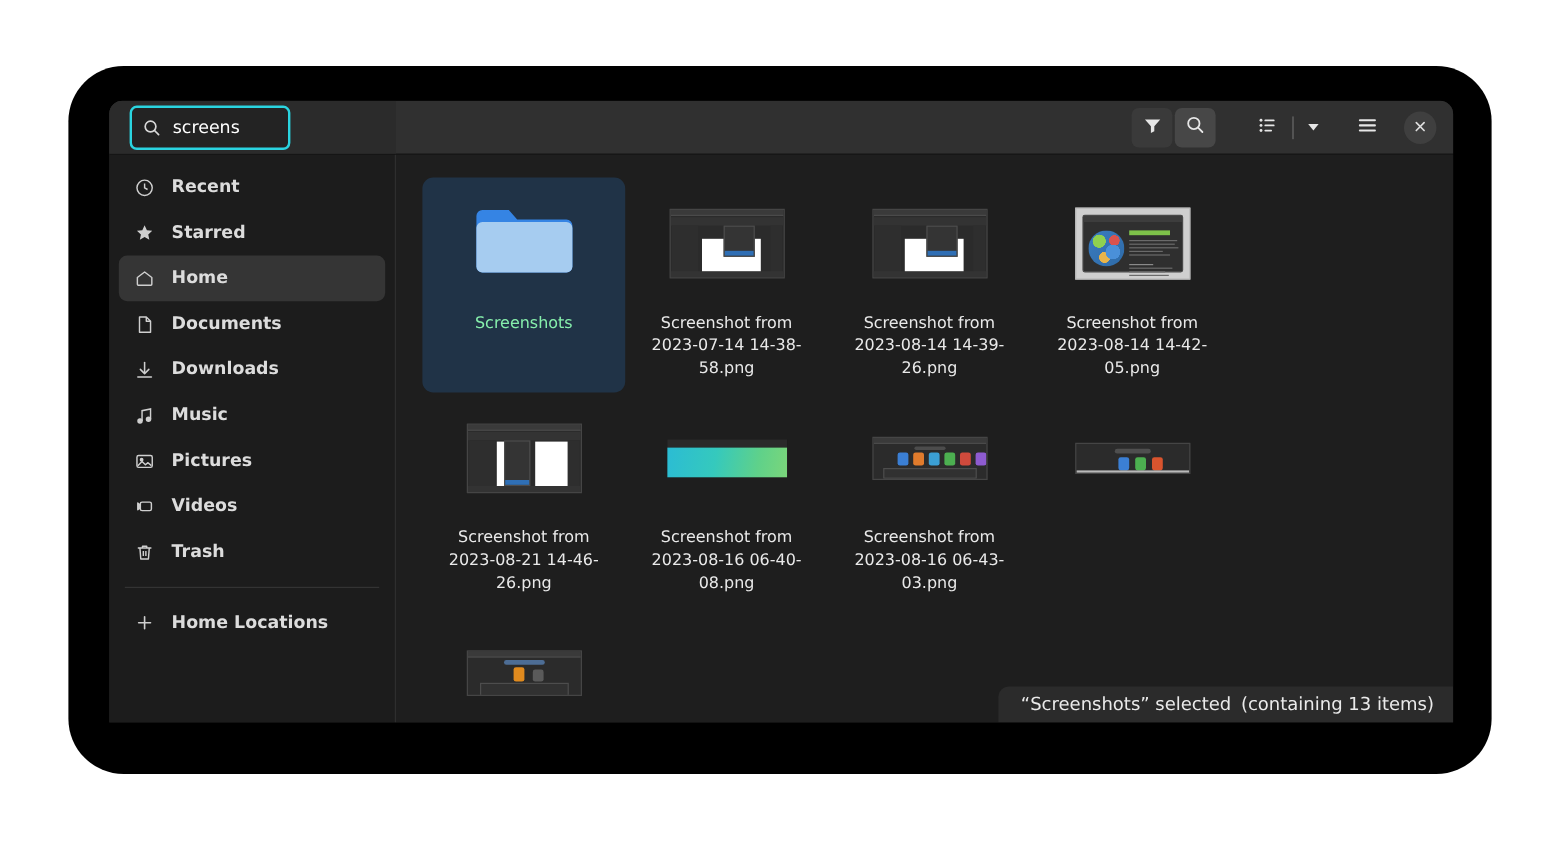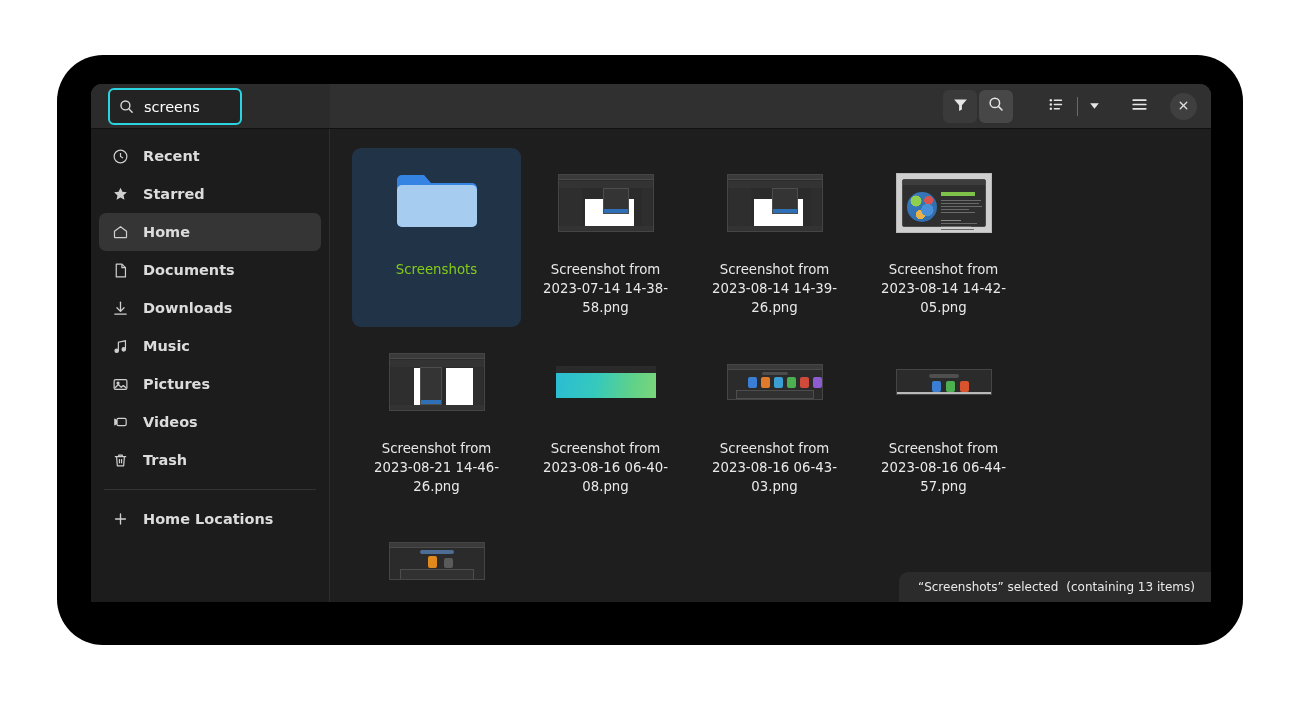--- a/index.html
+++ b/index.html
@@ -205,21 +205,21 @@
     justify-content:center;
     margin-bottom:9px;
   }
   .cell-label{
     font-size:13.3px;
     line-height:19px;
     color:#e9e9e9;
     max-width:150px;
     word-break:break-word;
   }
-  .cell.selected .cell-label{ color:#84cc16; }
+  .cell.selected .cell-label{ color:#86efac; }
 
   
   .shot{
     position:relative;
     background:#2b2b2b;
     border:1px solid #454545;
     overflow:hidden;
   }
   .shot .tbar{
     position:absolute; left:0; right:0; top:0;
@@ -304,21 +304,21 @@
   #statusbar{
     position:absolute;
     right:0; bottom:0;
     height:30px;
     background:#2b2b2b;
     border-radius:9px 0 0 0;
     display:flex;
     align-items:center;
     padding:0 16px 0 19px;
     gap:8px;
-    font-size:12px;
+    font-size:15px;
     color:#eaeaea;
     white-space:nowrap;
   }
   #statusbar .sb-count{ color:#eaeaea; }
 </style>
 </head>
 <body>
 
 <div id="device-frame"></div>
 
@@ -639,21 +639,20 @@
             <div class="shot" style="width:96px;height:26px;">
               <div style="position:absolute;left:32px;top:4px;width:30px;height:4px;background:#4f4f4f;border-radius:2px;"></div>
               <div class="icongrid" style="left:35px;top:11px;gap:5px;">
                 <div class="appico" style="background:#3b7fd4;"></div>
                 <div class="appico" style="background:#4caf50;"></div>
                 <div class="appico" style="background:#d9542e;"></div>
               </div>
               <div style="position:absolute;left:0;right:0;bottom:0;height:2px;background:#b9b9b9;"></div>
             </div>
           </div>
-          <div class="cell-label">Screenshot from 2023-08-16 06-44-57.png</div>
         </div>
 
         <div class="cell">
           <div class="thumb-wrap">
             <div class="shot" style="width:96px;height:38px;">
               <div class="tbar"></div>
               <div style="position:absolute;left:30px;top:7px;width:34px;height:4px;background:#4d6d95;border-radius:2px;"></div>
               <div class="icongrid" style="left:38px;top:13px;gap:7px;">
                 <div class="appico" style="background:#e08a1e;height:12px;width:9px;"></div>
                 <div class="appico" style="background:#5a5a5a;height:10px;width:9px;"></div>

